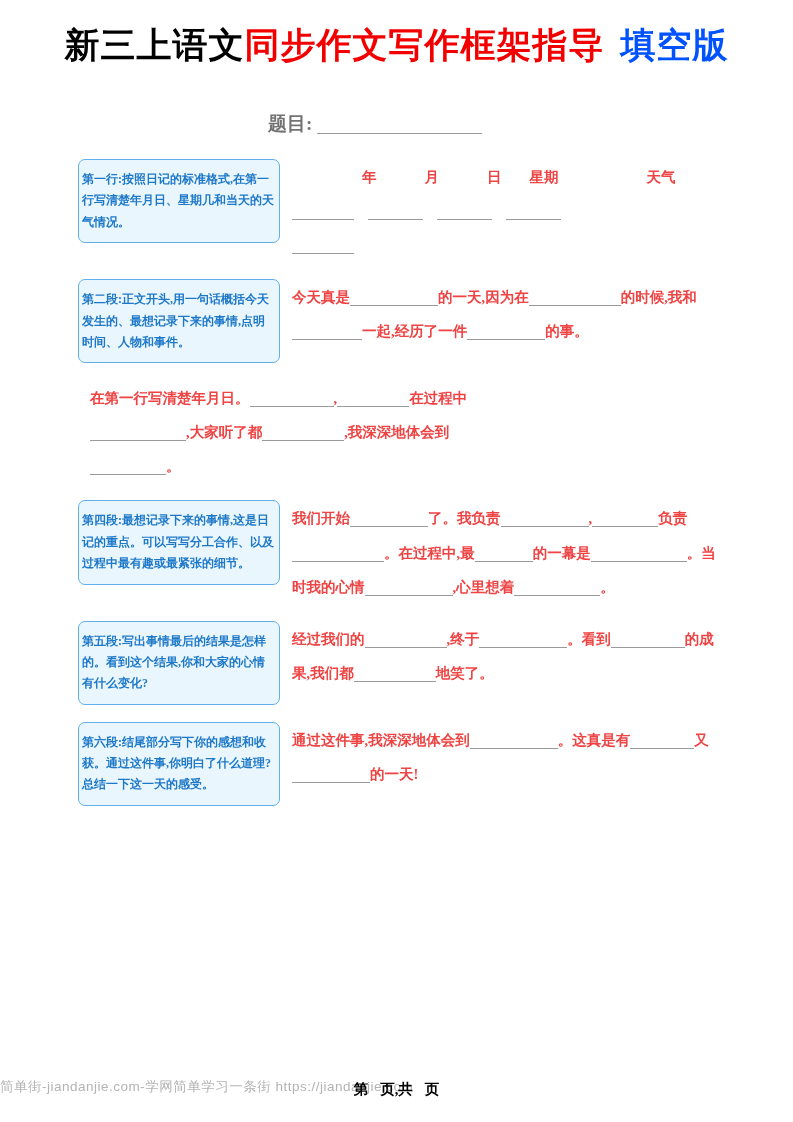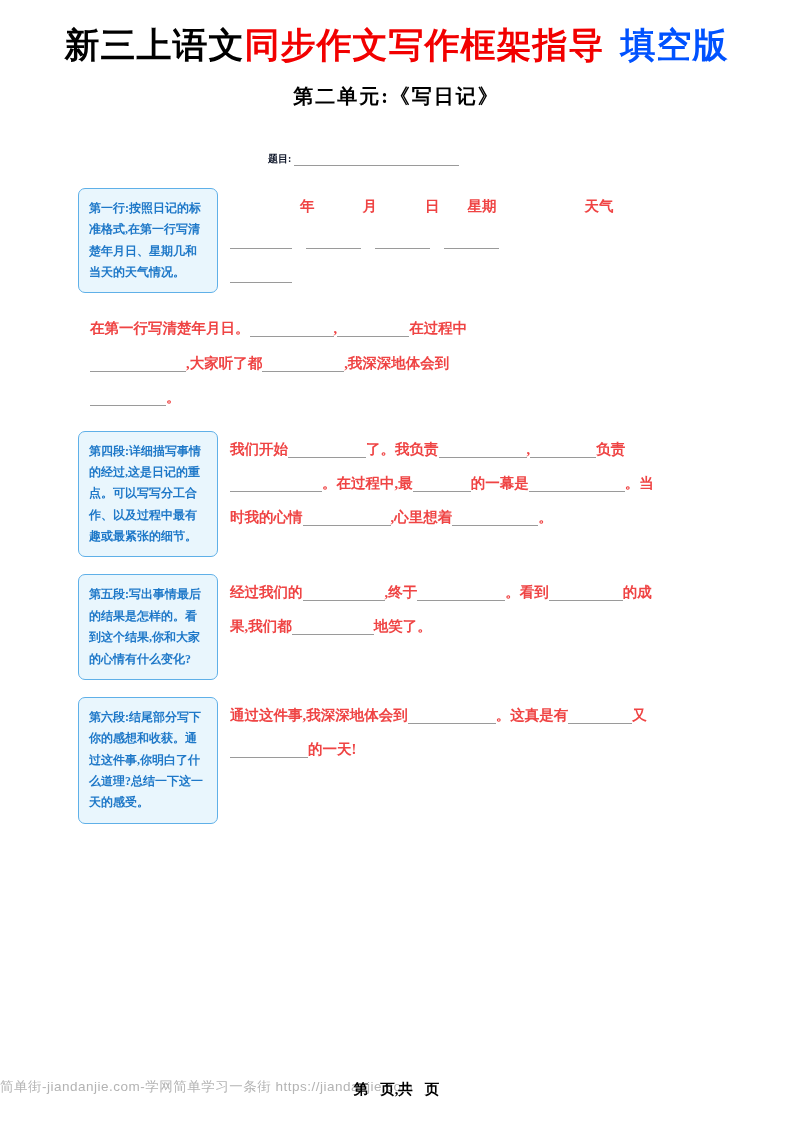--- a/index.html
+++ b/index.html
@@ -10,32 +10,32 @@
     position:relative; overflow:hidden;
   }
   .page { position:relative; width:793px; height:1122px; padding-top:22px; }
 
   .title { text-align:center; font-size:35px; font-weight:bold; letter-spacing:1px; white-space:nowrap; }
   .t-red  { color:var(--title-red,#f20000); }
   .t-blue { color:var(--title-blue,#0052ff);margin-left:16px; }
 
   .subtitle { text-align:center; font-size:20px; font-weight:bold; letter-spacing:2px; margin-top:14px; }
 
-  .topic-line { margin:42px 0 22px 268px; font-size:10px; font-weight:bold; color:#0f172a; }
+  .topic-line { margin:42px 0 22px 268px; font-size:19px; font-weight:bold; color:#737373; }
   .topic-line .blank { vertical-align:-4px; }
 
   .row { display:flex; align-items:flex-start; margin:0 0 17px 78px; }
   .note-box {
-    flex:none; width:140px;
+    flex:none; width:202px;
     background:var(--box-bg,#e9f6fd);
     border:1.5px solid var(--box-border,#5fb0e8);
     border-radius:7px;
     color:var(--box-text,#1e78c8);
     font-size:12px; line-height:1.78; font-weight:bold;
-    padding:9px 10px;
+    padding:9px 3px;
   }
   .content {
     width:432px; margin-left:12px; padding-top:1px;
     font-size:14.5px; line-height:2.35; font-weight:bold;
     color:#ef4444;
   }
   .blank {
     display:inline-block; height:1em; width:80px;
     border-bottom:1px solid var(--blank-line,#9a9a9a);
     vertical-align:-4px;
@@ -49,37 +49,40 @@
     color:#000; font-weight:bold; font-size:14.5px; white-space:nowrap;
   }
 </style>
 </head>
 <body>
 
 <div class="page">
 
   <h1 class="title"><span class="t-black">新三上语文</span><span class="t-red">同步作文写作框架指导</span><span class="t-blue">填空版</span></h1>
 
-  <h2 class="subtitle">第二单元:《写日记》</h2>
 
   <div class="topic-line">
     <span>题目:</span>
     <span class="blank" style="width:165px"></span>
   </div>
 
   <div id="sections">
       <div class="row">
         <div class="note-box">第一行:按照日记的标准格式,在第一行写清楚年月日、星期几和当天的天气情况。</div>
         <div class="content"><span class="hspace" style="width: 70px;"></span><span>年</span><span class="hspace" style="width: 48px;"></span><span>月</span><span class="hspace" style="width: 48px;"></span><span>日</span><span class="hspace" style="width: 28px;"></span><span>星期</span><span class="hspace" style="width: 88px;"></span><span>天气</span><br><span class="blank" style="width: 62px;"></span><span class="hspace" style="width: 14px;"></span><span class="blank" style="width: 55px;"></span><span class="hspace" style="width: 14px;"></span><span class="blank" style="width: 55px;"></span><span class="hspace" style="width: 14px;"></span><span class="blank" style="width: 55px;"></span><br><span class="blank" style="width: 62px;"></span></div>
       </div>
       <div class="row">
+        <div class="note-box">第二段:正文开头,用一句话概括今天发生的、最想记录下来的事情,点明时间、人物和事件。</div>
+        <div class="content"><span>今天真是</span><span class="blank" style="width: 88px;"></span><span>的一天,因为在</span><span class="blank" style="width: 92px;"></span><span>的时候,我和</span><span class="blank" style="width: 70px;"></span><span>一起,经历了一件</span><span class="blank" style="width: 78px;"></span><span>的事。</span></div>
+      </div>
+      <div class="row">
         <div class="content"><span>在第一行写清楚年月日。</span><span class="blank" style="width: 84px;"></span><span>,</span><span class="blank" style="width: 72px;"></span><span>在过程中</span><span class="blank" style="width: 96px;"></span><span>,大家听了都</span><span class="blank" style="width: 82px;"></span><span>,我深深地体会到</span><span class="blank" style="width: 76px;"></span><span>。</span></div>
       </div>
       <div class="row">
-        <div class="note-box">第四段:详细描写事情的经过,这是日记的重点。可以写写分工合作、以及过程中最有趣或最紧张的细节。</div>
+        <div class="note-box">第四段:最想记录下来的事情,这是日记的重点。可以写写分工合作、以及过程中最有趣或最紧张的细节。</div>
         <div class="content"><span>我们开始</span><span class="blank" style="width: 78px;"></span><span>了。我负责</span><span class="blank" style="width: 88px;"></span><span>,</span><span class="blank" style="width: 66px;"></span><span>负责</span><span class="blank" style="width: 92px;"></span><span>。在过程中,最</span><span class="blank" style="width: 58px;"></span><span>的一幕是</span><span class="blank" style="width: 96px;"></span><span>。当时我的心情</span><span class="blank" style="width: 88px;"></span><span>,心里想着</span><span class="blank" style="width: 86px;"></span><span>。</span></div>
       </div>
       <div class="row">
         <div class="note-box">第五段:写出事情最后的结果是怎样的。看到这个结果,你和大家的心情有什么变化?</div>
         <div class="content"><span>经过我们的</span><span class="blank" style="width: 82px;"></span><span>,终于</span><span class="blank" style="width: 88px;"></span><span>。看到</span><span class="blank" style="width: 74px;"></span><span>的成果,我们都</span><span class="blank" style="width: 82px;"></span><span>地笑了。</span></div>
       </div>
       <div class="row">
         <div class="note-box">第六段:结尾部分写下你的感想和收获。通过这件事,你明白了什么道理?总结一下这一天的感受。</div>
         <div class="content"><span>通过这件事,我深深地体会到</span><span class="blank" style="width: 88px;"></span><span>。这真是有</span><span class="blank" style="width: 64px;"></span><span>又</span><span class="blank" style="width: 78px;"></span><span>的一天!</span></div>
       </div>

